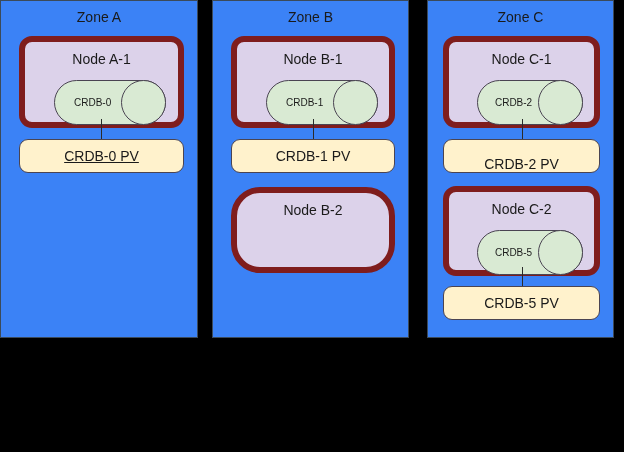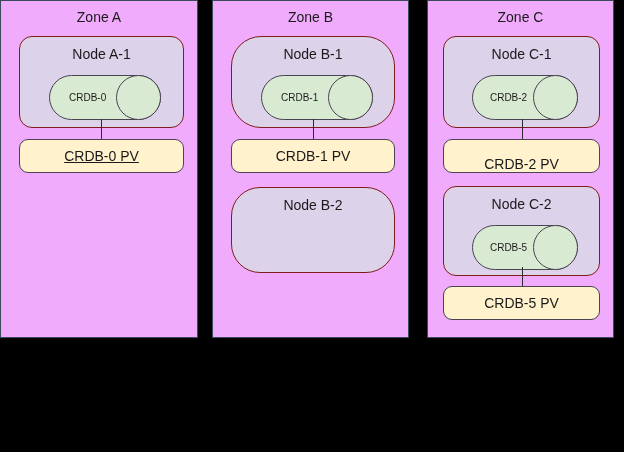--- a/index.html
+++ b/index.html
@@ -11,38 +11,38 @@
     position: relative;
     width: 624px;
     height: 452px;
     background: #000000;
     overflow: hidden;
     font-family: "Liberation Sans", sans-serif;
     color: #1a1a1a;
   }
   .zone {
     position: absolute;
-    background: #f0abfc;
+    background: #3b82f6;
     border: 1px solid #3b4a5a;
     box-sizing: border-box;
   }
   .zone-title {
     position: absolute;
     top: 8px;
     left: 0;
     right: 0;
     text-align: center;
     font-size: 14px;
     line-height: 16px;
     color: #1a1a1a;
   }
   .node {
     position: absolute;
     background: #dcd2ea;
-    border: 1px solid #7f1d1d;
+    border: 6px solid #7f1d1d;
     border-radius: 13px;
     box-sizing: border-box;
   }
   .node-title {
     position: absolute;
     top: 9px;
     left: 0;
     right: 0;
     text-align: center;
     font-size: 14px;
@@ -113,21 +113,21 @@
     <div class="connector" style="left:100px; top:118px; height:20px;"></div>
 
     <div class="pv" style="left:18px; top:138px; width:165px; height:34px;text-decoration:underline;">
       <span class="pv-label">CRDB-0 PV</span>
     </div>
   </div>
 
   <div class="zone" style="left:212px; top:0px; width:197px; height:338px;">
     <div class="zone-title">Zone B</div>
 
-    <div class="node" style="left:18px; top:35px; width:164px; height:92px;border-radius:30px;">
+    <div class="node" style="left:18px; top:35px; width:164px; height:92px;">
       <div class="node-title">Node B-1</div>
 
       <div class="db" style="left:29px; top:38px; width:112px; height:45px;">
         <svg width="112" height="45" viewBox="0 0 112 45" aria-hidden="true">
           <path d="M 22.5,0.5 L 89.5,0.5 A 22,22 0 0 1 89.5,44.5 L 22.5,44.5 A 22,22 0 0 1 22.5,0.5 Z" fill="#d9ead3" stroke="#4a4452" stroke-width="1"></path>
           <circle cx="89.5" cy="22.5" r="22" fill="#d9ead3" stroke="#4a4452" stroke-width="1"></circle>
         </svg>
         <div class="db-label">CRDB-1</div>
       </div>
     </div>

